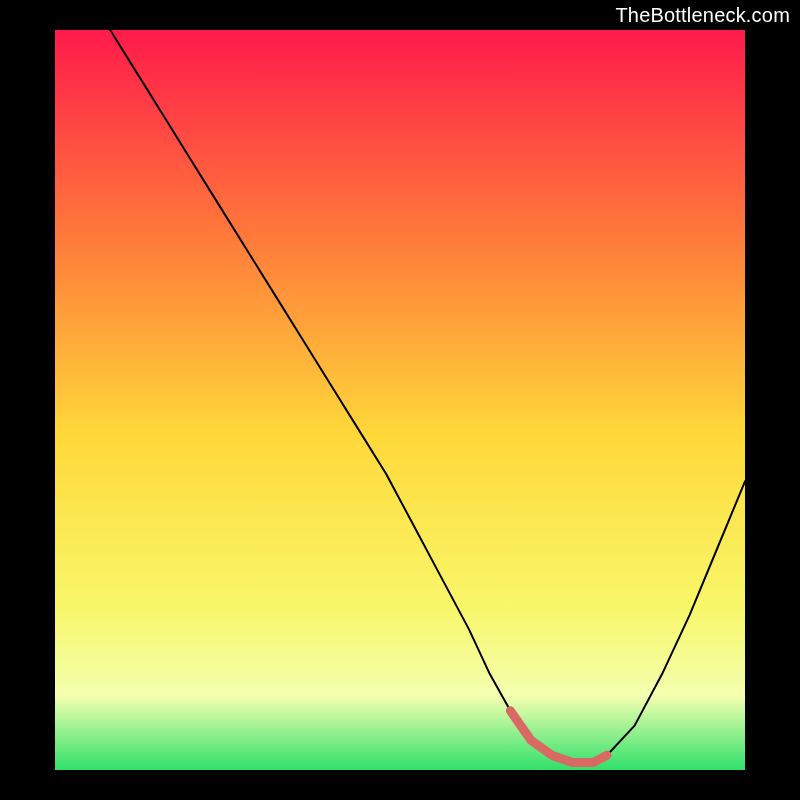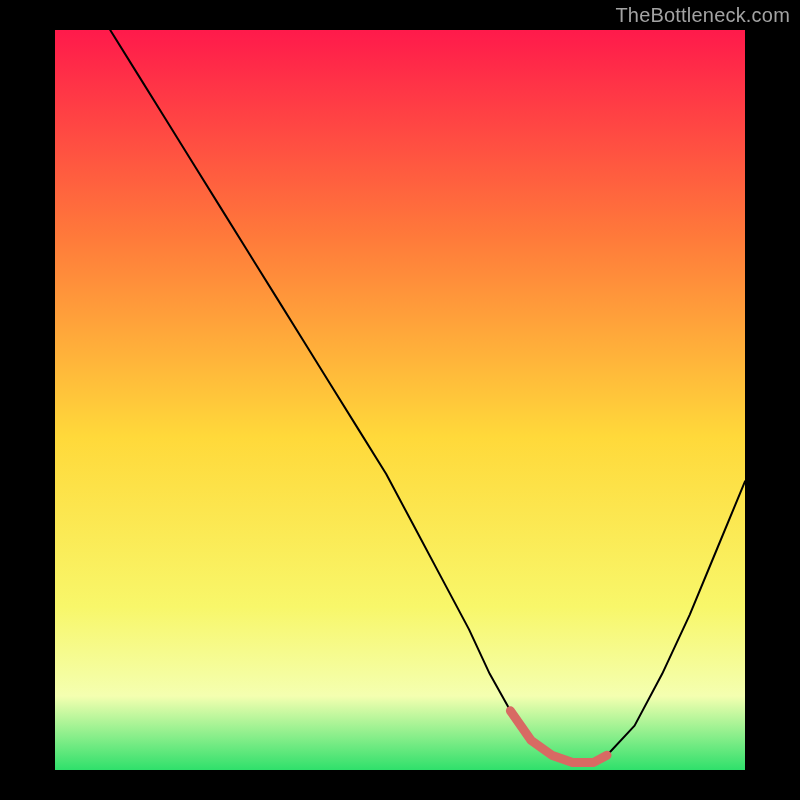--- a/index.html
+++ b/index.html
@@ -14,21 +14,21 @@
   .frame {
     position: relative;
     width: 800px;
     height: 800px;
     background: #000;
   }
   .watermark {
     position: absolute;
     top: 4px;
     right: 10px;
-    color: #a3a3a3;
+    color: #ffffff;
     font-size: 20px;
     font-weight: 500;
     letter-spacing: 0.2px;
     z-index: 50;
   }
   svg.plot {
     position: absolute;
     left: 0;
     top: 0;
     width: 800px;

